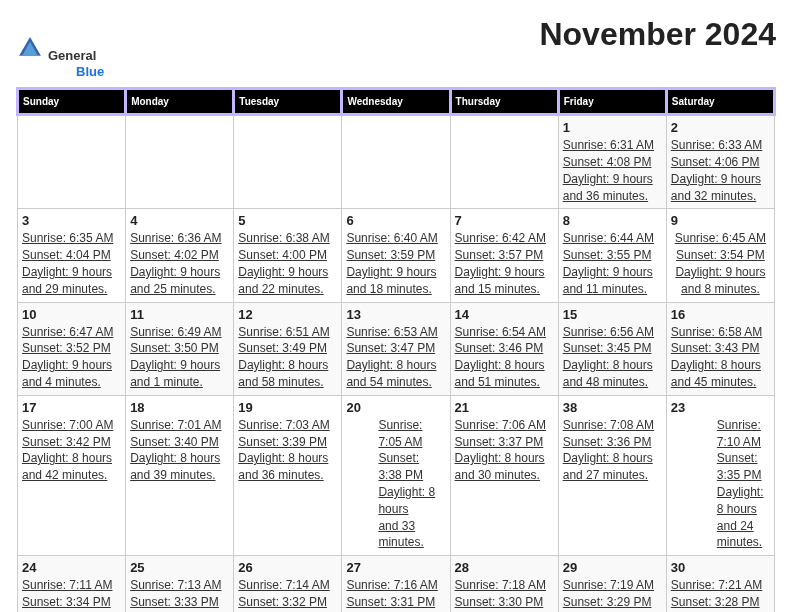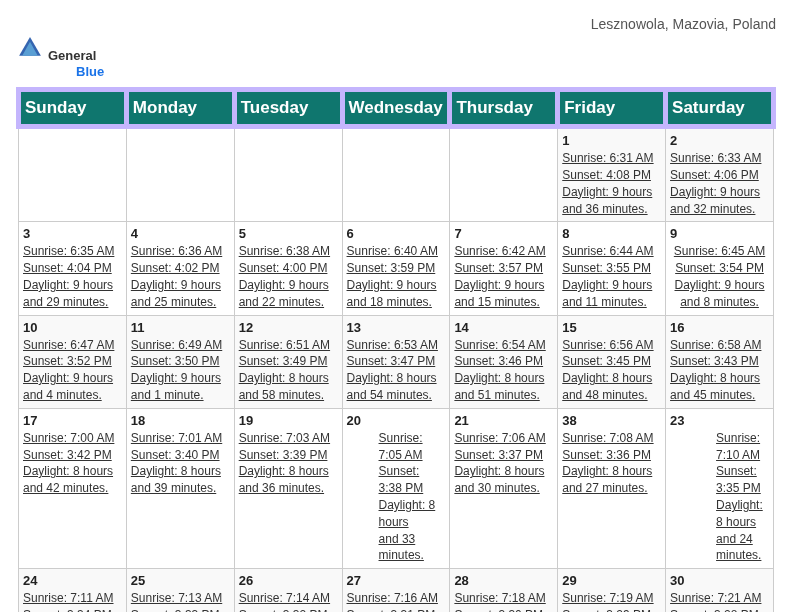--- a/index.html
+++ b/index.html
@@ -45,26 +45,26 @@
     .location {
       font-size: 14px;
       color: #555;
     }
     .calendar {
       width: 100%;
       border-collapse: collapse;
       table-layout: fixed;
     }
     .calendar thead th {
-      background: #0f766e;
+      background: #000000;
       color: #fff;
-      font-size: 17px;
+      font-size: 10px;
       font-weight: bold;
       padding: 6px 4px;
-      border: 5px solid #c4b5fd;
+      border: 3px solid #c4b5fd;
       text-align: left;
     }
     .calendar tbody td {
       border: 1px solid #ccc;
       vertical-align: top;
       padding: 4px;
       font-size: 10px;
       color: #333;
       height: 90px;
       background: #fff;
@@ -97,21 +97,21 @@
     <svg class="logo-icon" viewBox="0 0 36 36">
       <polygon points="18,4 32,28 4,28" fill="#3565b0"></polygon>
       <polygon points="18,10 28,28 8,28" fill="#5a9fd4"></polygon>
     </svg>
     <div class="logo-text">
       <span class="logo-general">General</span>
       <span class="logo-blue">Blue</span>
     </div>
   </div>
   <div class="title-area">
-    <div class="location">Lesznowola, Mazovia, Poland</div>
+    <div class="month-title">November 2024</div>
   </div>
 </div>
 
 <table class="calendar">
   <thead>
     <tr>
     <th>Sunday</th>
         <th>Monday</th>
         <th>Tuesday</th>
         <th>Wednesday</th>

